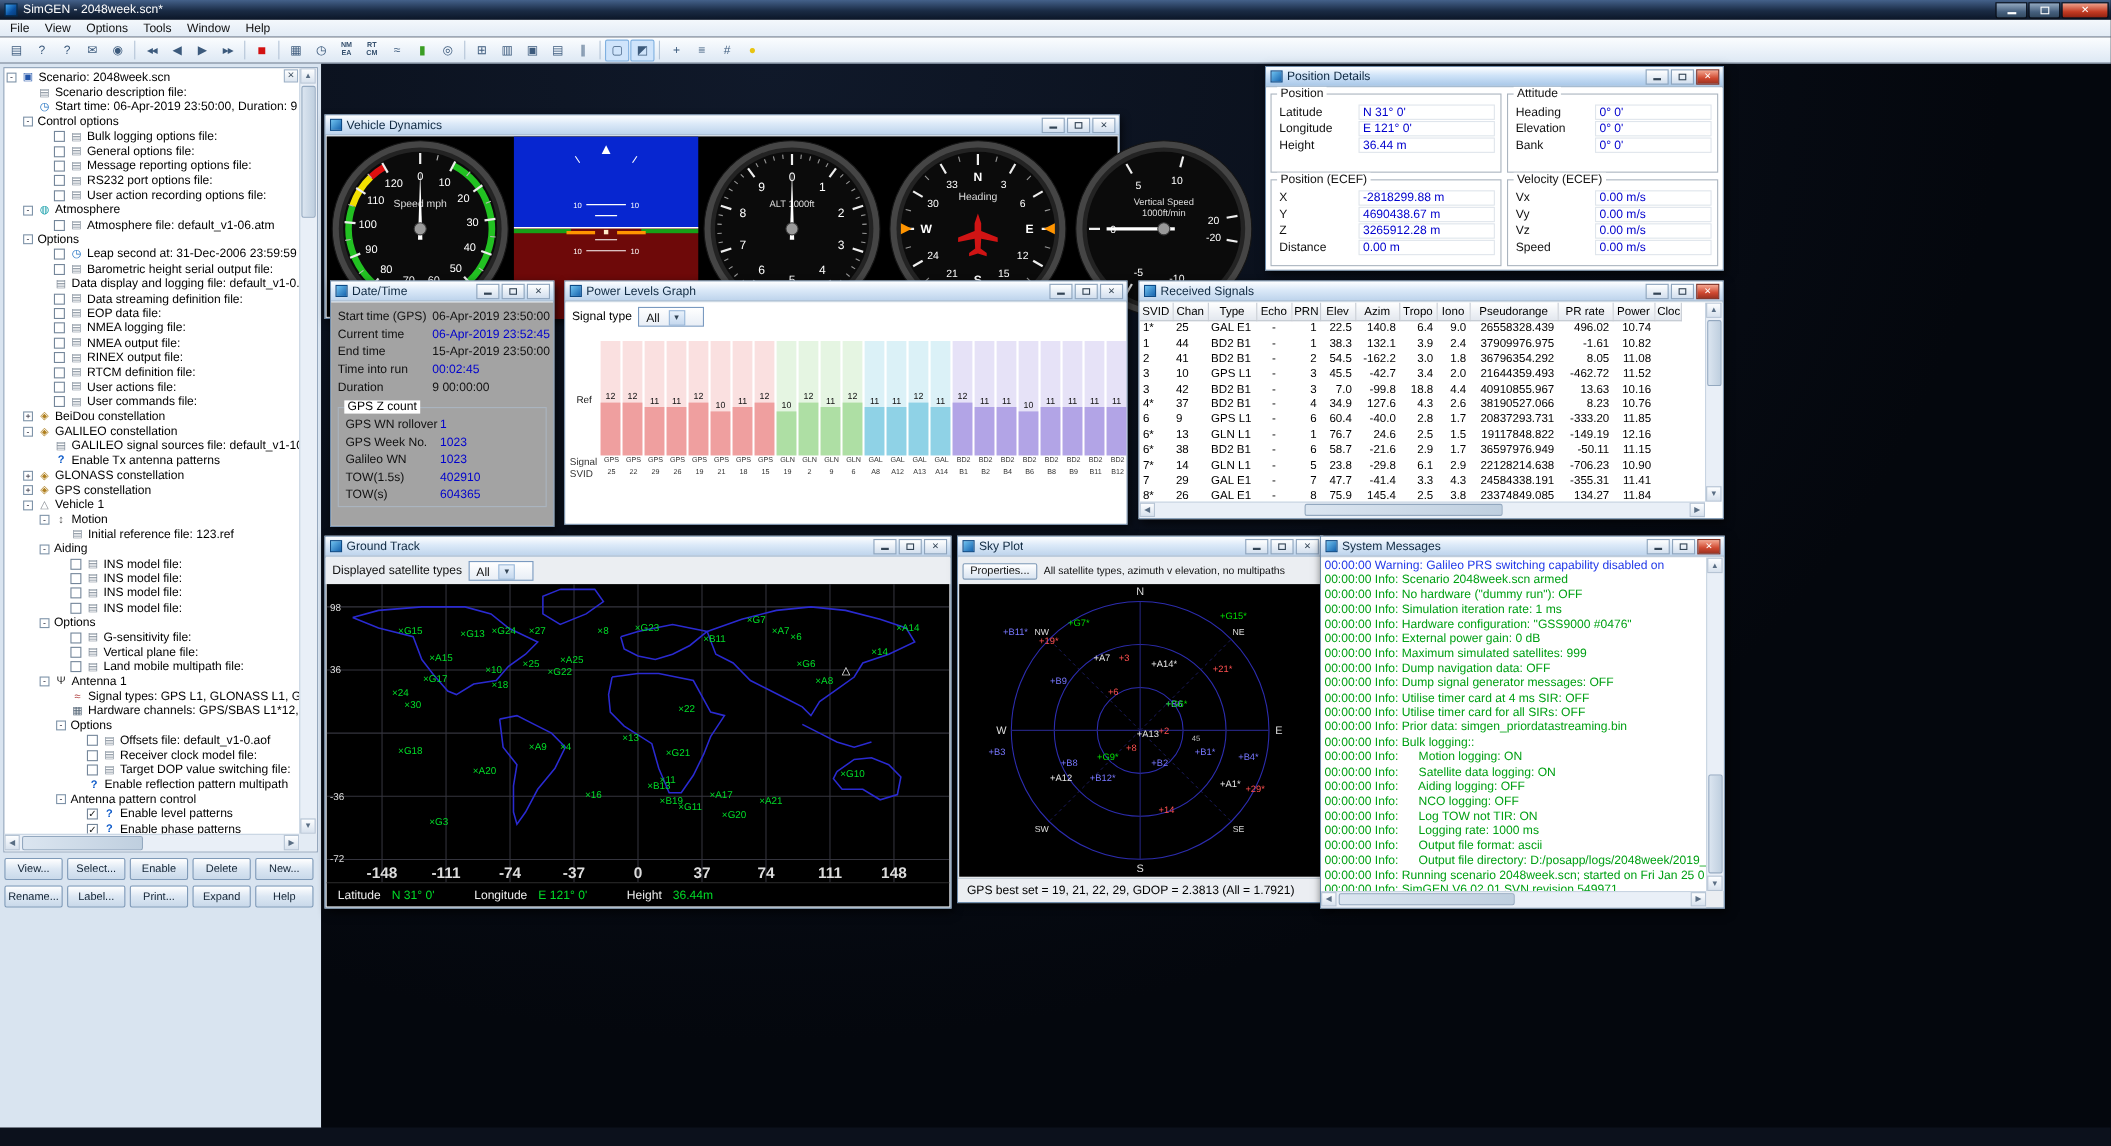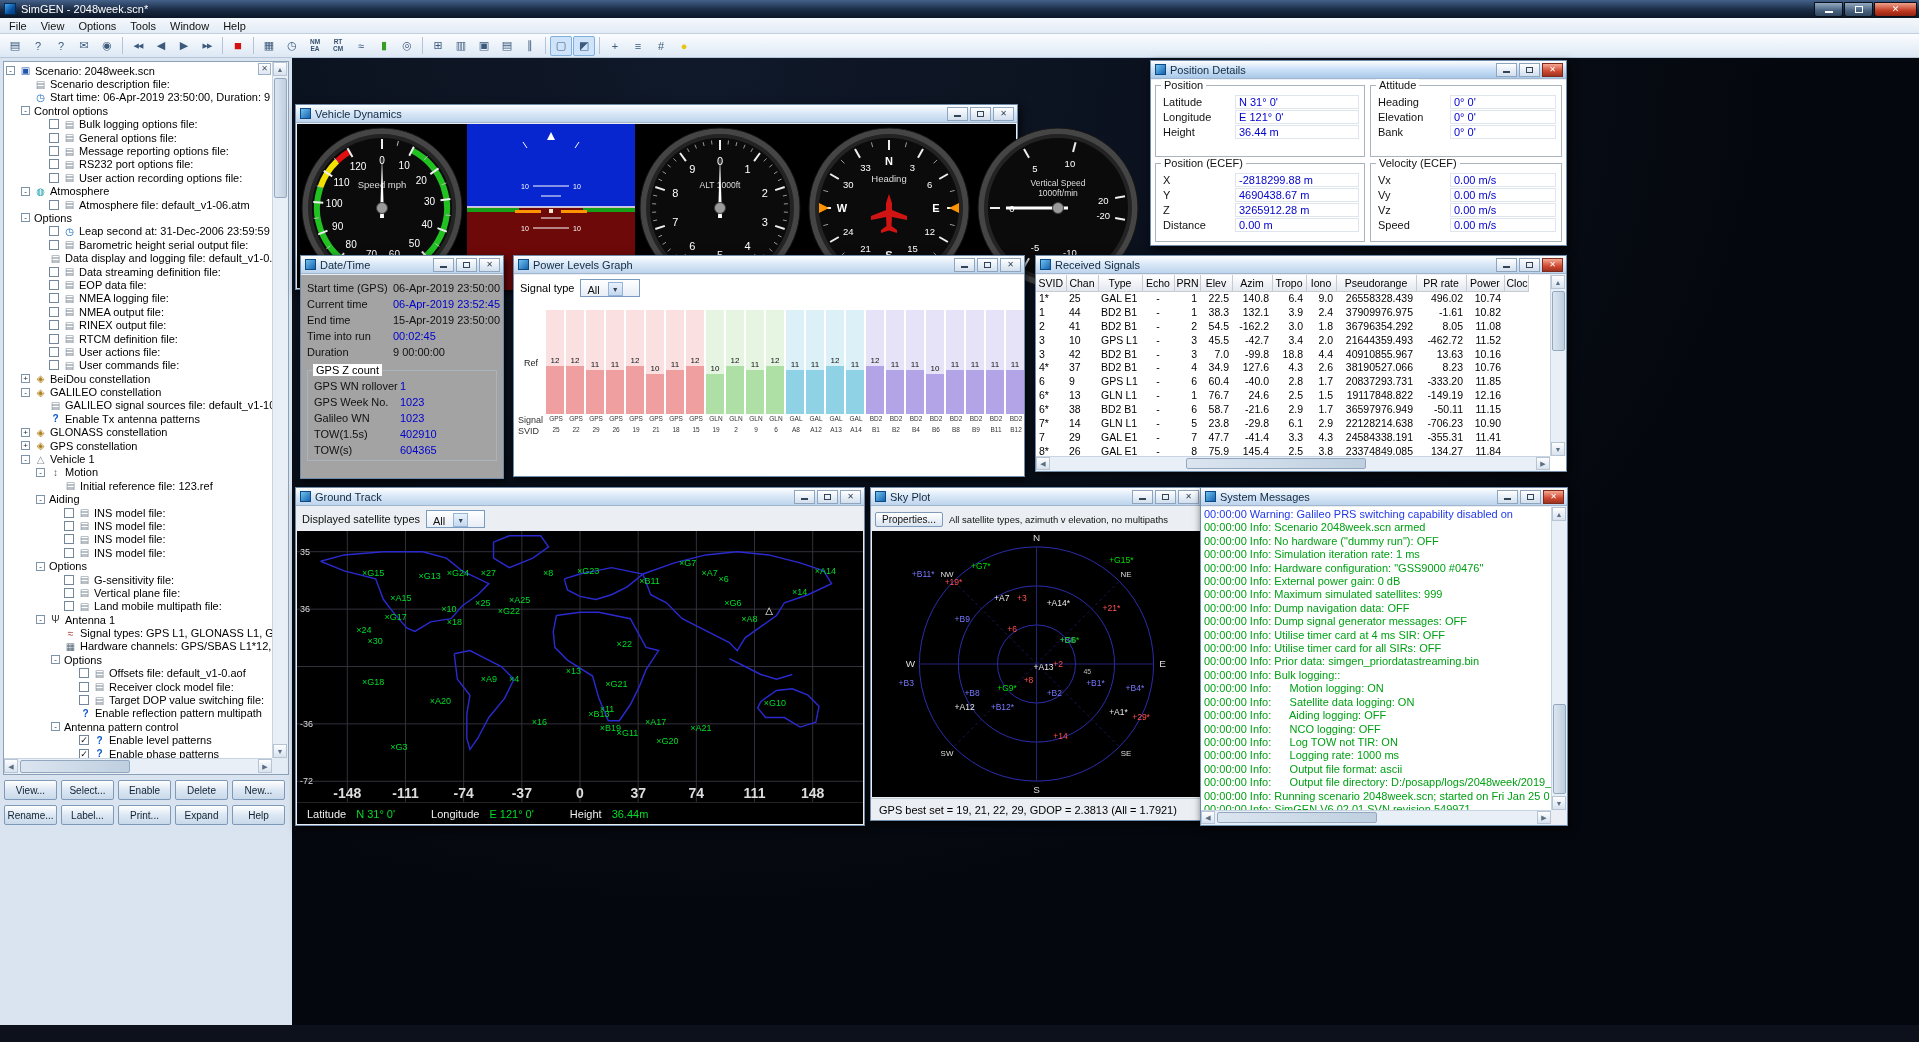--- a/index.html
+++ b/index.html
@@ -1398,21 +1398,21 @@
               <line x1="0" y1="157" x2="360" y2="157" stroke="#34343e" stroke-width="0.6"></line>
               <polyline points="15,19 30,15 55,13 80,13 95,17 105,25 122,33 115,40 105,47 98,55 85,57 75,63 70,61 62,52 55,43 50,30 30,25 15,19" fill="none" stroke="#2a2ad0" stroke-width="0.9"></polyline>
               <polyline points="135,3 155,3 160,10 150,17 135,23 125,17 125,7 135,3" fill="none" stroke="#2a2ad0" stroke-width="0.9"></polyline>
               <polyline points="100,77 110,75 120,80 130,85 138,93 132,105 122,117 115,130 110,137 108,130 108,115 110,103 102,93 100,77" fill="none" stroke="#2a2ad0" stroke-width="0.9"></polyline>
               <polyline points="170,30 180,27 190,25 200,23 210,25 220,27 210,35 200,40 190,43 180,41 172,37 170,30" fill="none" stroke="#2a2ad0" stroke-width="0.9"></polyline>
               <polyline points="165,53 180,51 192,51 202,53 212,55 222,73 230,75 222,87 218,97 212,109 205,119 198,119 192,105 188,91 172,81 164,73 163,63 165,53" fill="none" stroke="#2a2ad0" stroke-width="0.9"></polyline>
               <polyline points="220,27 240,20 260,15 280,13 300,15 320,20 335,25 340,33 325,40 310,45 305,53 295,60 285,67 280,75 275,70 265,65 255,60 245,55 235,45 225,40 220,27" fill="none" stroke="#2a2ad0" stroke-width="0.9"></polyline>
               <polyline points="275,80 285,85 295,90 305,93 315,90" fill="none" stroke="#2a2ad0" stroke-width="0.9"></polyline>
               <polyline points="295,107 305,100 315,99 325,103 332,110 330,120 320,123 310,117 298,117 293,111 295,107" fill="none" stroke="#2a2ad0" stroke-width="0.9"></polyline>
             </svg>
-            <div class="gt-lat" style="top: 7.64706%;">35</div>
+            <div class="gt-lat" style="top: 7.64706%;">98</div>
             <div class="gt-lat" style="top: 28.8235%;">36</div>
             <div class="gt-lat" style="top: 71.1765%;">-36</div>
             <div class="gt-lat" style="top: 92.3529%;">-72</div>
             <div class="gt-lon" style="left: 8.88889%;">-148</div>
             <div class="gt-lon" style="left: 19.1667%;">-111</div>
             <div class="gt-lon" style="left: 29.4444%;">-74</div>
             <div class="gt-lon" style="left: 39.7222%;">-37</div>
             <div class="gt-lon" style="left: 50%;">0</div>
             <div class="gt-lon" style="left: 60.2778%;">37</div>
             <div class="gt-lon" style="left: 70.5556%;">74</div>

